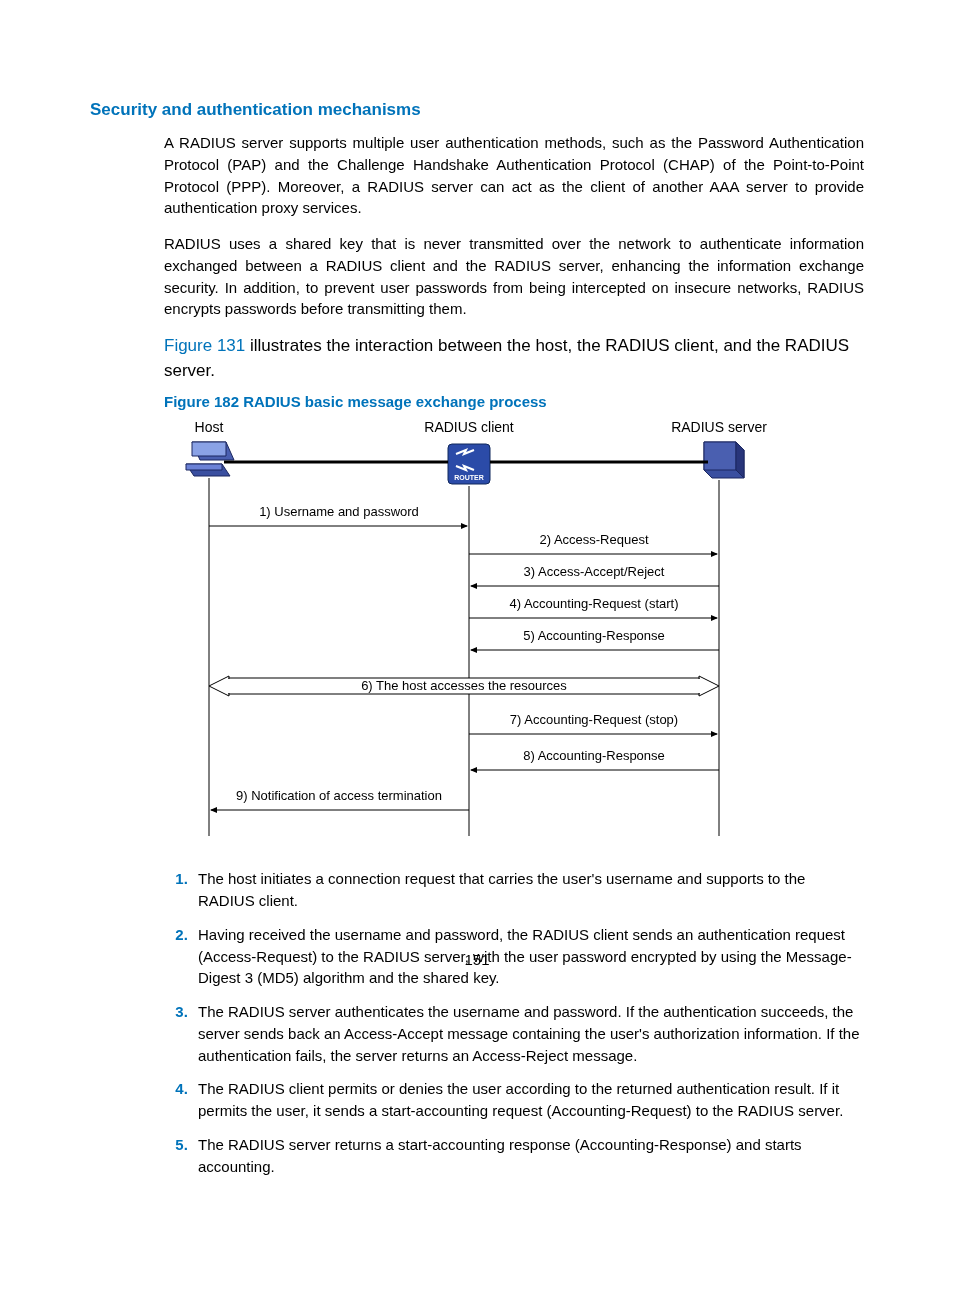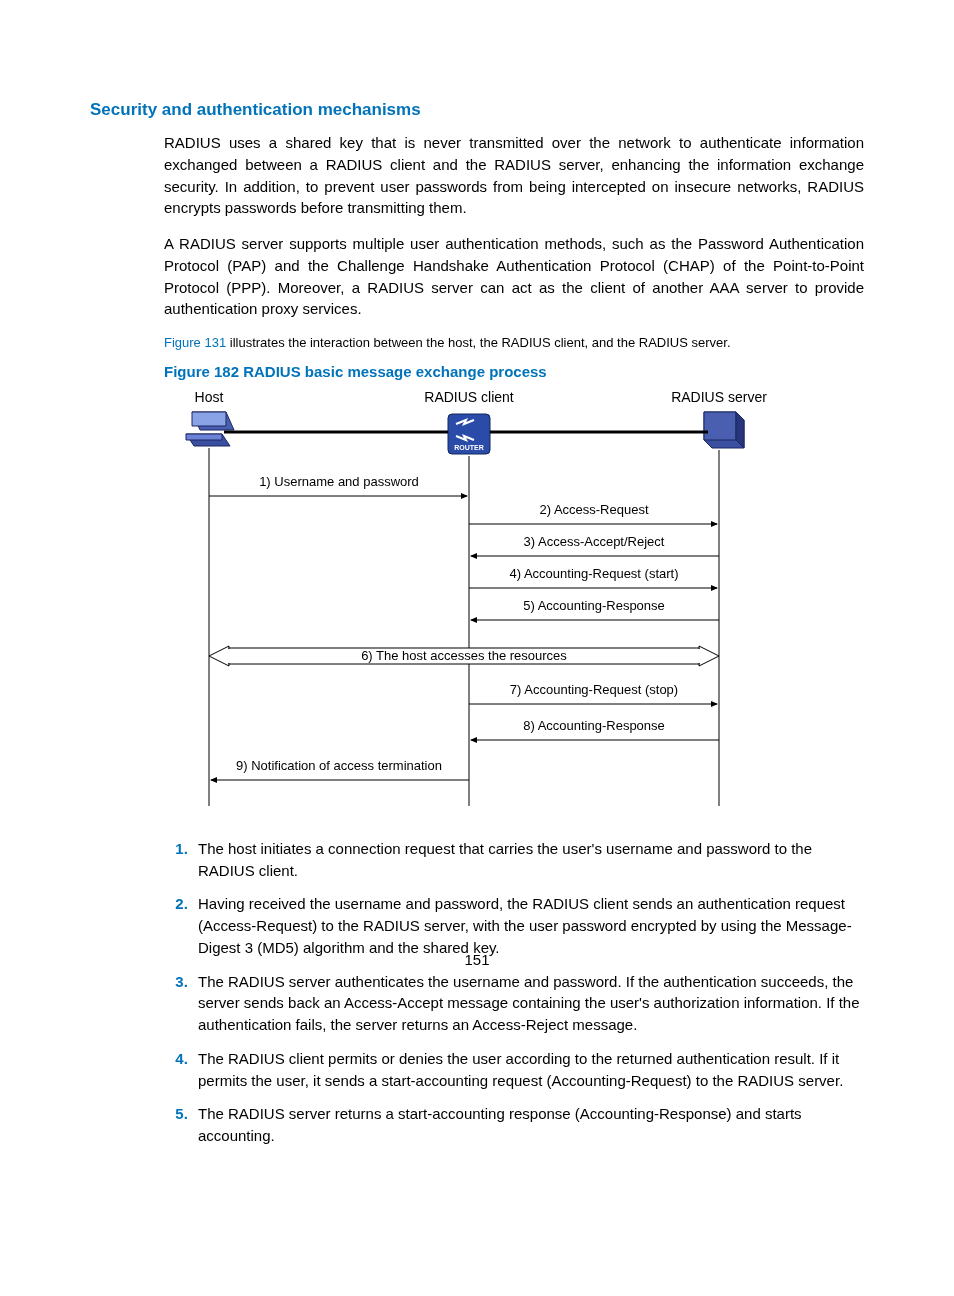--- a/index.html
+++ b/index.html
@@ -25,21 +25,21 @@
     font-size: 17px;
     margin: 0 0 12px 0;
   }
   .body-text {
     font-size: 15px;
     line-height: 1.45;
     text-align: justify;
     margin: 0 0 14px 74px;
   }
   .body-text-leftpad {
-    font-size: 13px;
+    font-size: 17px;
     line-height: 1.45;
     margin: 0 0 10px 74px;
   }
   .figref { color: #0073ba; }
   .figcap {
     color: #0073ba;
     font-weight: bold;
     font-size: 15px;
     margin: 6px 0 6px 74px;
   }
@@ -71,22 +71,22 @@
   
   .dlabel { font: 13px Arial, sans-serif; }
   .dlabel-top { font: 14px Arial, sans-serif; }
 </style>
 </head>
 <body>
 
 <div class="page">
 
   <div class="h2">Security and authentication mechanisms</div>
+  <p class="body-text">A RADIUS server supports multiple user authentication methods, such as the Password Authentication Protocol (PAP) and the Challenge Handshake Authentication Protocol (CHAP) of the Point-to-Point Protocol (PPP). Moreover, a RADIUS server can act as the client of another AAA server to provide authentication proxy services.</p>
   <p class="body-text">RADIUS uses a shared key that is never transmitted over the network to authenticate information exchanged between a RADIUS client and the RADIUS server, enhancing the information exchange security. In addition, to prevent user passwords from being intercepted on insecure networks, RADIUS encrypts passwords before transmitting them.</p>
-  <p class="body-text">A RADIUS server supports multiple user authentication methods, such as the Password Authentication Protocol (PAP) and the Challenge Handshake Authentication Protocol (CHAP) of the Point-to-Point Protocol (PPP). Moreover, a RADIUS server can act as the client of another AAA server to provide authentication proxy services.</p>
 
   <p class="body-text-leftpad">
     <span class="figref">Figure 131</span><span> illustrates the interaction between the host, the RADIUS client, and the RADIUS server.</span>
   </p>
   <div class="figcap">Figure 182 RADIUS basic message exchange process</div>
 
   <div class="diagram-wrap">
     <svg width="620" height="430" viewBox="0 0 620 430">
       <defs>
         <marker id="ah" markerWidth="8" markerHeight="8" refX="6" refY="3" orient="auto">
@@ -158,21 +158,21 @@
       <text class="dlabel" x="430" y="344" text-anchor="middle">8) Accounting-Response</text>
       <line x1="555" y1="354" x2="307" y2="354" stroke="#000" marker-end="url(#ah)"></line>
 
       <text class="dlabel" x="175" y="384" text-anchor="middle">9) Notification of access termination</text>
       <line x1="305" y1="394" x2="47" y2="394" stroke="#000" marker-end="url(#ah)"></line>
     </svg>
   </div>
 
 
   <ol class="steps">
-    <li>The host initiates a connection request that carries the user's username and password to the RADIUS client.</li>
+    <li>The host initiates a connection request that carries the user's username and supports to the RADIUS client.</li>
     <li>Having received the username and password, the RADIUS client sends an authentication request (Access-Request) to the RADIUS server, with the user password encrypted by using the Message-Digest 3 (MD5) algorithm and the shared key.</li>
     <li>The RADIUS server authenticates the username and password. If the authentication succeeds, the server sends back an Access-Accept message containing the user's authorization information. If the authentication fails, the server returns an Access-Reject message.</li>
     <li>The RADIUS client permits or denies the user according to the returned authentication result. If it permits the user, it sends a start-accounting request (Accounting-Request) to the RADIUS server.</li>
     <li>The RADIUS server returns a start-accounting response (Accounting-Response) and starts accounting.</li>
   </ol>
 
   <div class="pagenum">151</div>
 </div>
 
 </body></html>

